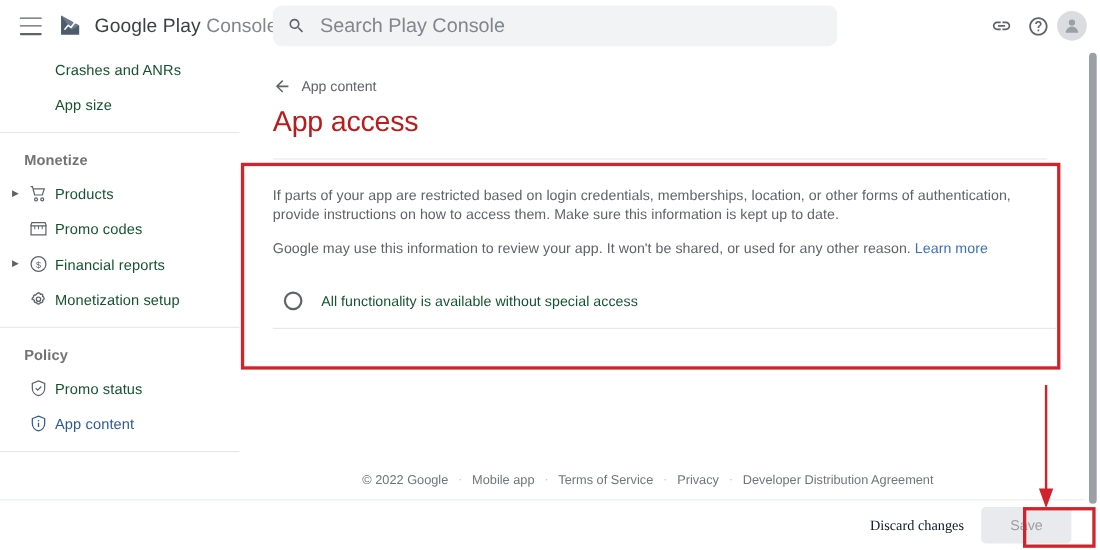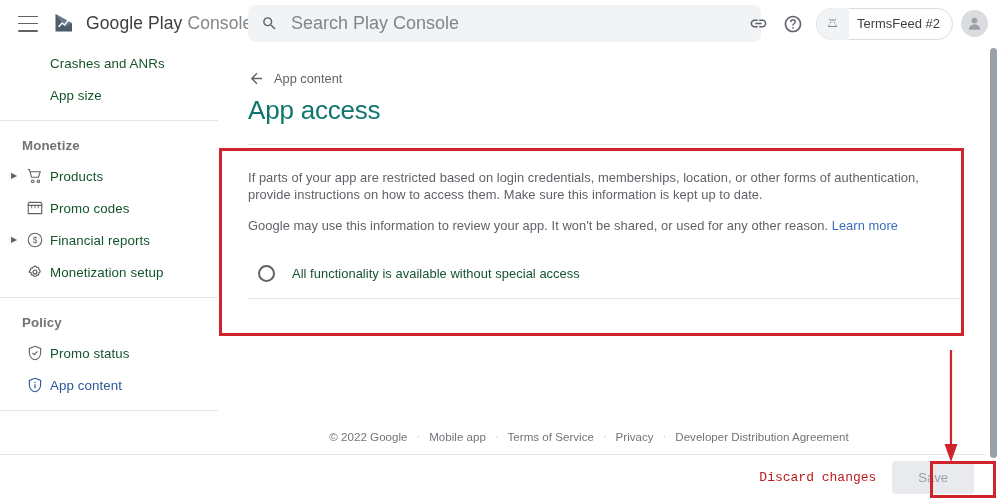--- a/index.html
+++ b/index.html
@@ -91,21 +91,21 @@
   
   .main { position: absolute; left: 218px; top: 47px; width: 764px; height: 453px; background: #fff; }
 
   .back-link {
     display: flex; align-items: center; gap: 9px;
     margin: 23px 0 0 30px; cursor: pointer; width: max-content;
   }
   .back-link-label { font-size: 12.8px; color: #5f6368; }
 
   .page-title {
-    margin: 8px 0 0 30px; font-size: 26px; color: #0f766e;
+    margin: 8px 0 0 30px; font-size: 26px; color: #b91c1c;
     font-weight: normal; letter-spacing: -.2px;
   }
   .title-rule { margin: 18px 30px 0 30px; height: 1px; background: #e4e6e8; }
 
   .card { margin: 24px 10px 0 30px; width: 712px; }
   .para {
     font-size: 12.9px; color: #5f6368; line-height: 17px;
     width: 706px; letter-spacing: .05px;
   }
   .para.second { margin-top: 14px; }
@@ -129,22 +129,22 @@
   .footer-item.lnk { cursor: pointer; }
   .footer-dot { color: #bdc1c6; font-size: 11px; margin: 0 9px; }
   .footer-rule { position: absolute; left: 0; top: 454px; width: 1000px; height: 1px; background: #e4e6e8; }
 
   
   .actionbar {
     position: absolute; left: 0; top: 455px; width: 1000px; height: 45px;
     background: #fff; display: flex; align-items: center; justify-content: flex-end;
   }
   .discard-btn {
-    font-size: 13px; color: #b91c1c; background: transparent; border: none;
-    cursor: pointer; font-family: Liberation Mono, monospace; padding: 8px 10px;
+    font-size: 13px; color: #0f172a; background: transparent; border: none;
+    cursor: pointer; font-family: Liberation Serif, serif; padding: 8px 10px;
     margin-right: 6px;
   }
   .save-btn {
     font-size: 13px; color: #9aa0a6; background: #e8eaed; border: none;
     border-radius: 4px; padding: 9px 26px; margin-right: 26px;
     font-family: "Liberation Sans", sans-serif; cursor: default;
   }
 
   
   .scrollbar-track {
@@ -202,30 +202,20 @@
         <svg width="19" height="19" viewBox="0 0 24 24">
           <path fill="#5f6368" d="M3.9 12c0-1.71 1.39-3.1 3.1-3.1h4V7H7c-2.76 0-5 2.24-5 5s2.24 5 5 5h4v-1.9H7c-1.71 0-3.1-1.39-3.1-3.1M8 13h8v-2H8zm9-6h-4v1.9h4c1.71 0 3.1 1.39 3.1 3.1s-1.39 3.1-3.1 3.1h-4V17h4c2.76 0 5-2.24 5-5s-2.24-5-5-5"></path>
         </svg>
       </div>
       <div class="icon-btn">
         <svg width="20" height="20" viewBox="0 0 24 24">
           <path fill="#5f6368" d="M12 2C6.48 2 2 6.48 2 12s4.48 10 10 10 10-4.48 10-10S17.52 2 12 2m0 18c-4.41 0-8-3.59-8-8s3.59-8 8-8 8 3.59 8 8-3.59 8-8 8m0-14a3.5 3.5 0 0 0-3.5 3.5h1.8A1.7 1.7 0 0 1 12 7.8a1.7 1.7 0 0 1 1.7 1.7c0 1.7-2.6 1.5-2.6 4.2h1.8c0-1.9 2.6-2.1 2.6-4.2A3.5 3.5 0 0 0 12 6m-.9 9.5h1.8v1.8h-1.8z"></path>
         </svg>
       </div>
 
-      <div class="acct-chip">
-        <div class="acct-chip-icon">
-          <svg width="17" height="17" viewBox="0 0 24 24">
-            <path fill="#5f6368" d="M6 17h12a6 6 0 0 0-12 0m1.2-1.2a4.8 4.8 0 0 1 9.6 0zM8.3 7.6 7.1 5.7a.4.4 0 0 1 .7-.4l1.2 1.9a6.7 6.7 0 0 1 6 0l1.2-1.9a.4.4 0 0 1 .7.4l-1.2 1.9"></path>
-            <circle fill="#5f6368" cx="9.3" cy="10.6" r=".8"></circle>
-            <circle fill="#5f6368" cx="14.7" cy="10.6" r=".8"></circle>
-          </svg>
-        </div>
-        <span class="acct-chip-label">TermsFeed #2</span>
-      </div>
 
       <div class="avatar">
         <svg width="19" height="19" viewBox="0 0 24 24">
           <circle cx="12" cy="8.2" r="3.6" fill="#9aa0a6"></circle>
           <path d="M4.8 20a7.2 7.2 0 0 1 14.4 0z" fill="#9aa0a6"></path>
         </svg>
       </div>
     </div>
   </div>
 

